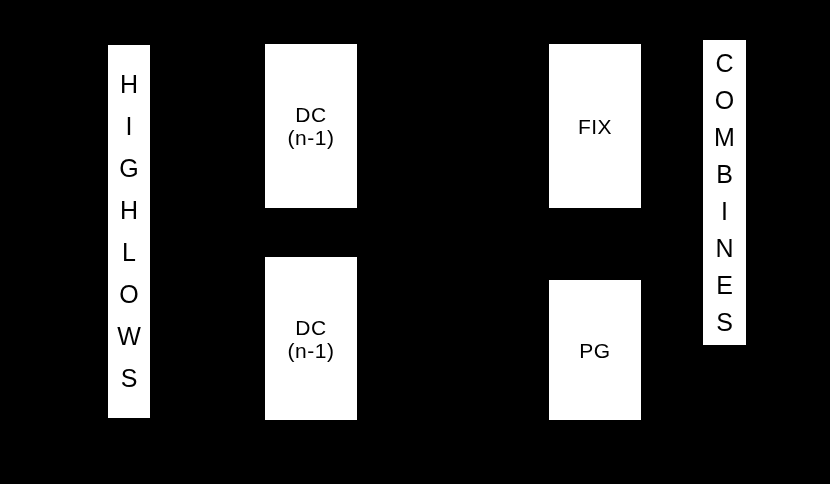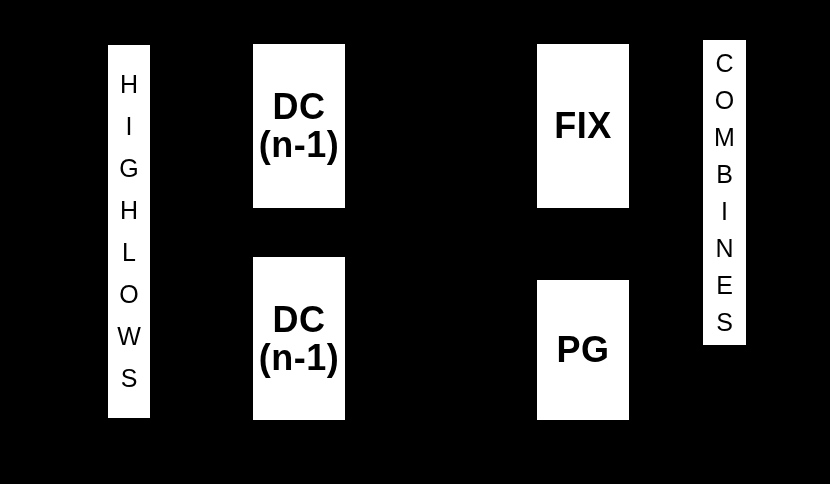--- a/index.html
+++ b/index.html
@@ -26,23 +26,24 @@
     box-sizing: border-box;
     display: flex;
     flex-direction: column;
     align-items: center;
     justify-content: center;
     text-align: center;
     line-height: 1.0;
   }
   
   .node-h {
-    font-size: 36px;
-    font-weight: 700;
+    font-size: 21px;
+    font-weight: 400;
     letter-spacing: 0.5px;
+    margin-left: 12px;
   }
   .node-h .line {
     display: block;
     white-space: nowrap;
     padding: 1px 0;
   }
   
   .node-v {
     font-size: 25px;
     font-weight: 400;

